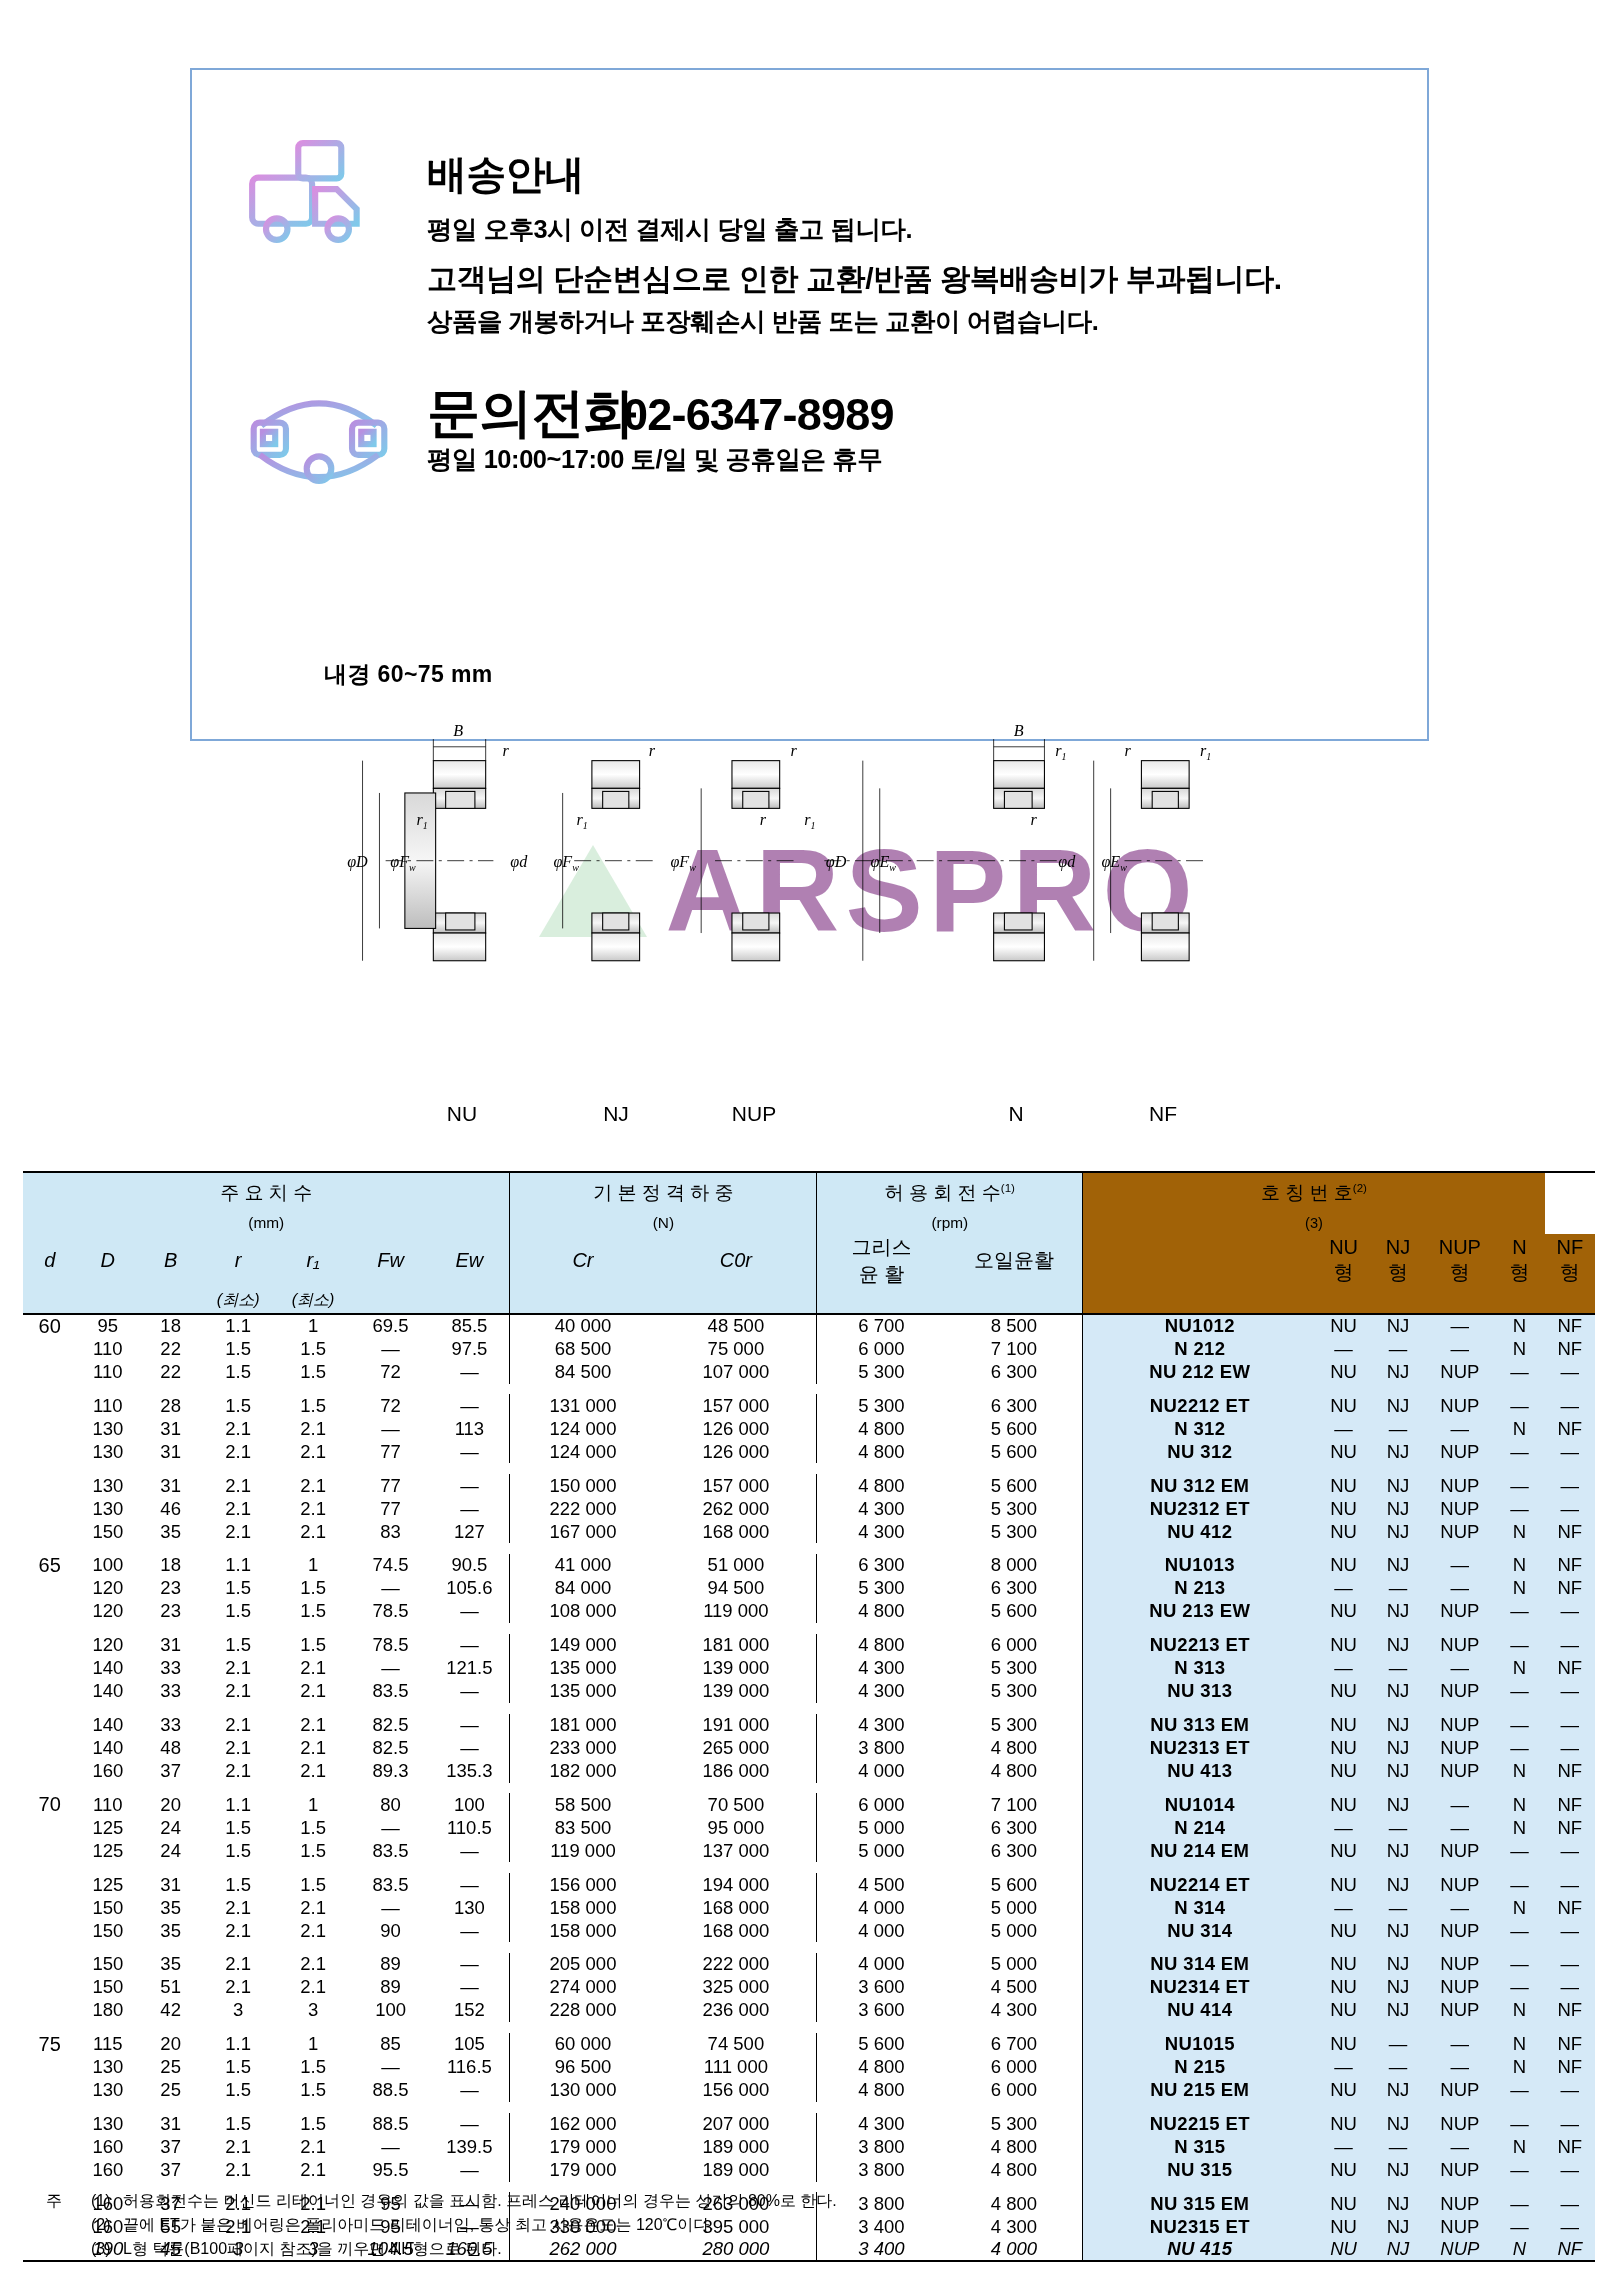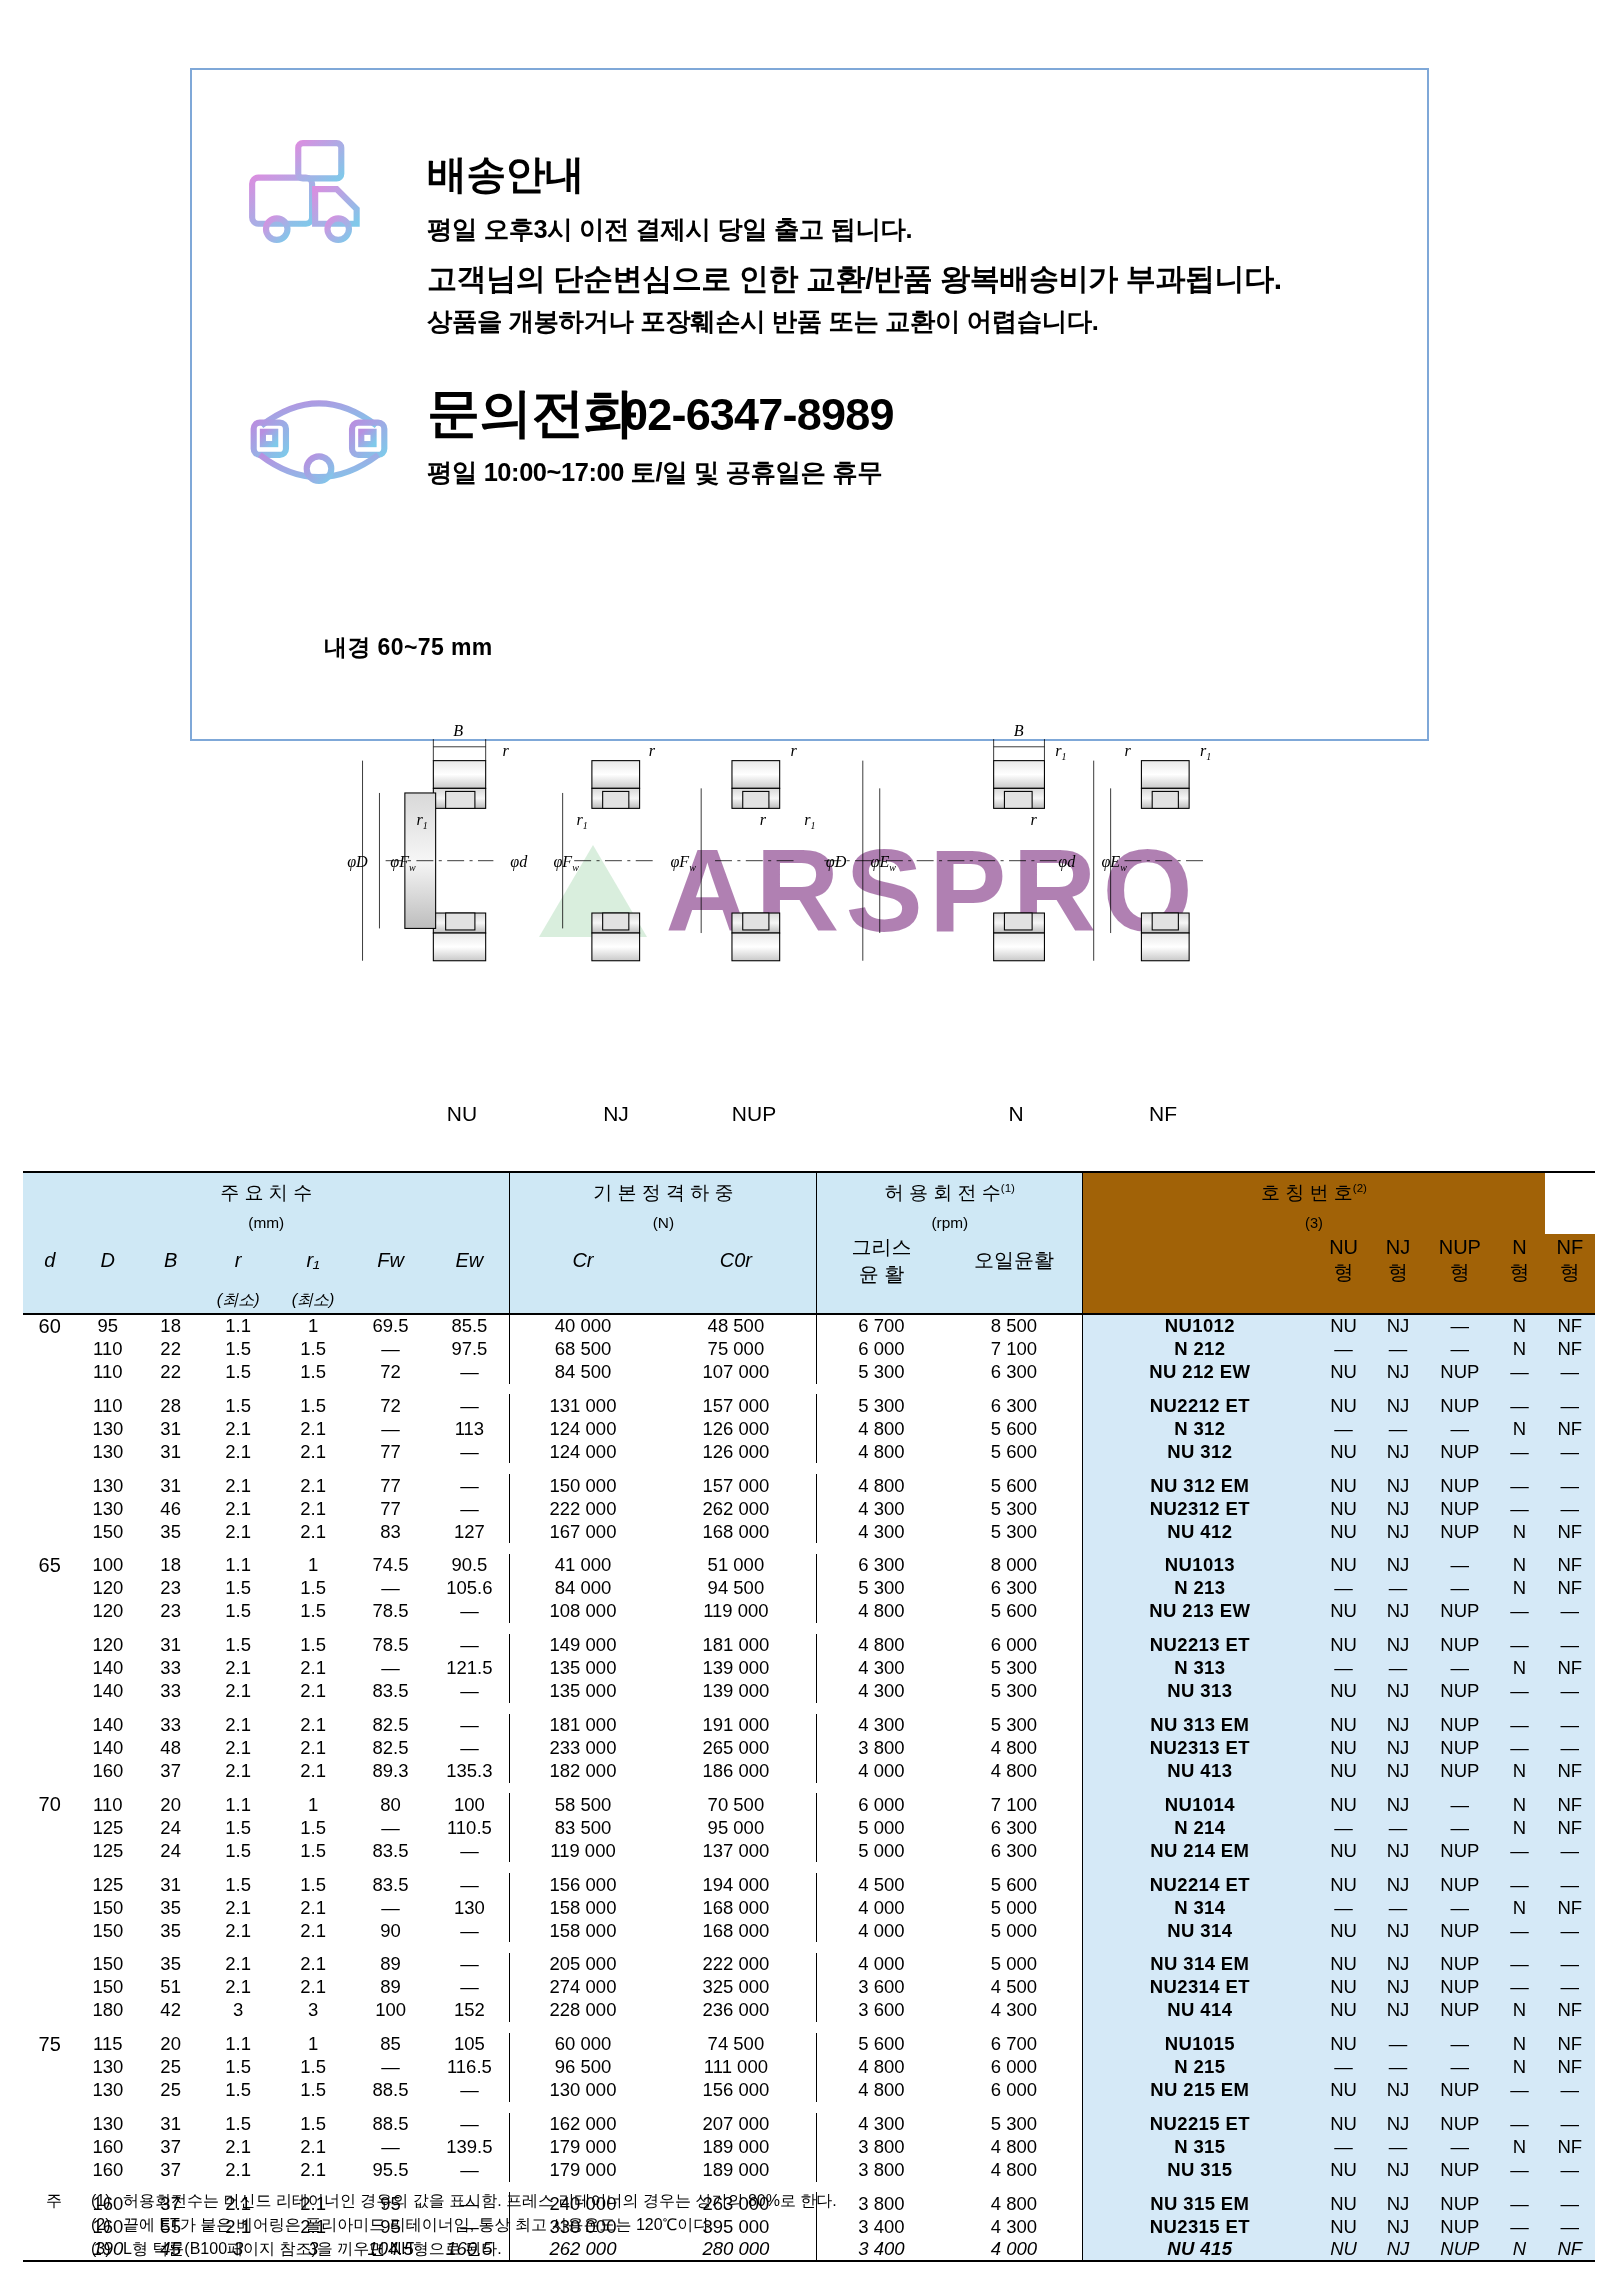--- a/index.html
+++ b/index.html
@@ -27,25 +27,25 @@
   .notice-title {
     position:absolute; left:235px; top:77px;
     font-size:40px; font-weight:bold; letter-spacing:-0.8px;
   }
   .notice-l1 { position:absolute; left:235px; top:143px; font-size:25.4px; font-weight:bold; letter-spacing:-0.4px;}
   .notice-l2 { position:absolute; left:235px; top:189px; font-size:30px; font-weight:bold; letter-spacing:-0.4px;}
   .notice-l3 { position:absolute; left:235px; top:235px; font-size:25.4px; font-weight:bold; letter-spacing:-0.4px;}
 
   .phone-label { position:absolute; left:235px; top:308px; font-size:53px; font-weight:bold; letter-spacing:-0.8px;}
   .phone-number { position:absolute; left:431px; top:319px; font-size:45px; font-weight:bold; letter-spacing:-0.8px;}
-  .phone-hours { position:absolute; left:235px; top:386px; font-size:25.4px; font-weight:bold; letter-spacing:-0.4px;}
+  .phone-hours { position:absolute; left:235px; top:373px; font-size:25.4px; font-weight:bold; letter-spacing:-0.4px;}
 
   
   .bore-caption {
-    position:absolute; left:324px; top:632px;
+    position:absolute; left:324px; top:659px;
     font-size:23px; font-weight:bold; letter-spacing:0.4px;
   }
 
   
   .diagram { position:absolute; left:331px; top:716px; width:1079px; height:431px; }
   .brg-labels { position:absolute; left:331px; top:1102px; width:1079px; height:31px; }
   .brg-label { position:absolute; font-size:21px; text-align:center; width:92px;}
 
   
   .wm { position:absolute; pointer-events:none; user-select:none; }

